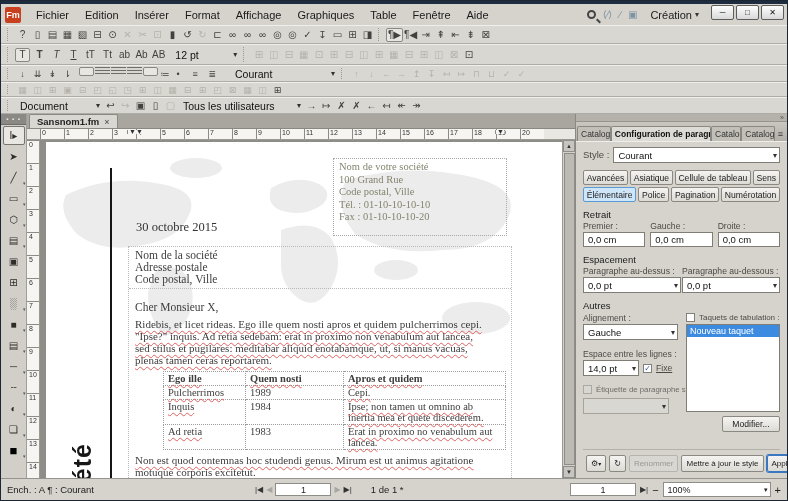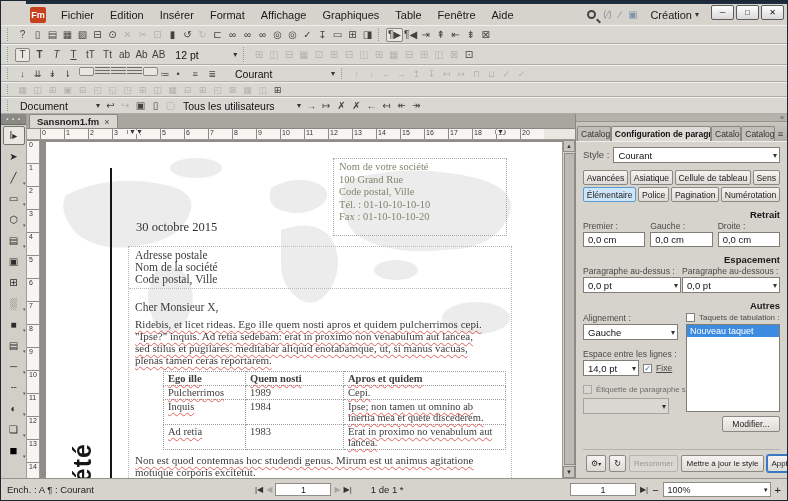--- a/index.html
+++ b/index.html
@@ -2,21 +2,21 @@
 <html><head>
 <meta charset="utf-8">
 <style>
   html,body{margin:0;padding:0;background:#555;}
   *{box-sizing:border-box;}
   .win{width:788px;height:501px;position:relative;margin:0 auto;
        font-family:"Liberation Sans","DejaVu Sans",sans-serif;
        background:#d6d3cd;border:1px solid #1c2635;display:flex;flex-direction:column;overflow:hidden;}
   
   .titlebar{height:24px;border-top:3px solid #1e2c40;background:#d6d3cd;display:flex;align-items:center;
-            padding:0 4px;font-size:11px;color:#1a1a1a;position:relative;flex:0 0 auto;margin-left:25px;}
+            padding:0 4px;font-size:11px;color:#1a1a1a;position:relative;flex:0 0 auto;}
   .fmlogo{width:16px;height:16px;background:#c9401f;border-radius:2px;color:#fff;font-weight:bold;
           font-size:9px;display:flex;align-items:center;justify-content:center;margin-right:8px;}
   .menus{display:flex;gap:2px;}
   .menus span{padding:2px 7px;cursor:default;}
   .tb-right{margin-left:auto;display:flex;align-items:center;gap:7px;margin-right:78px;}
   .mag{width:9px;height:9px;border:2px solid #444;border-radius:50%;position:relative;display:inline-block;}
   .mag::after{content:"";position:absolute;width:5px;height:2px;background:#444;transform:rotate(45deg);left:7px;top:8px;}
   .mini-ico{color:#7e93a6;font-size:10px;}
   .viewmode{display:flex;align-items:center;gap:3px;padding:2px 6px;font-size:11px;}
   .viewmode::after{content:"▾";font-size:8px;color:#333;}
@@ -111,21 +111,21 @@
   .wcombo::after{content:"▾";position:absolute;right:2px;top:3px;font-size:8px;color:#333;}
   .wcombo.dis{background:#d9d7d2;color:#999;border-color:#a5a39c;}
   .winput{background:#fff;border:1px solid #7f7d74;height:15px;font-size:9.5px;color:#111;
           display:flex;align-items:center;padding:0 4px;}
   .propgrid{display:flex;flex-direction:column;gap:2px;margin-top:7px;}
   .proprow{display:flex;gap:2px;}
   .propbtn{flex:1 1 auto;height:15px;border:1px solid #8a8880;border-radius:2px;white-space:nowrap;
            background:linear-gradient(#f5f4f2,#dcdad4);display:flex;align-items:center;justify-content:center;
            font-size:8.6px;color:#222;padding:0 3px;overflow:hidden;}
   .propbtn.active{background:#cfe5f8;border-color:#5b9bd3;}
-  .sect{font-weight:bold;font-size:9.5px;margin:7px 0 1px;color:#1a1a1a;text-align:right;}
+  .sect{font-weight:normal;font-size:9.5px;margin:7px 0 1px;color:#1a1a1a;}
   .lbl{font-size:8.6px;color:#4c4a46;margin-bottom:1px;white-space:nowrap;}
   .col3{display:flex;gap:5px;}
   .col3>div{flex:1;min-width:0;}
   .col2{display:flex;gap:1px;}
   .col2>div{flex:1;min-width:0;}
   .autres{display:flex;gap:8px;margin-top:1px;}
   .au-left{flex:1;min-width:0;}
   .au-right{width:94px;flex:0 0 auto;}
   .cb{width:9px;height:9px;border:1px solid #82807a;background:#fff;display:inline-flex;align-items:center;
       justify-content:center;font-size:8px;color:#2f5fa8;flex:0 0 auto;}
@@ -484,22 +484,22 @@
                 <div>100 Grand Rue</div>
                 <div>Code postal, Ville</div>
                 <div>Tél. : 01-10-10-10-10</div>
                 <div>Fax : 01-10-10-10-20</div>
               </div>
             <div class="date">30 octobre 2015</div>
 
             <div class="frame">
               <div class="recipient">
 
-              <div>Adresse postale</div>
-                  <div>Nom de la société</div>
+              <div>Nom de la société</div>
+                  <div>Adresse postale</div>
                   <div>Code postal, Ville</div>
                 </div>
               <div class="salut">Cher Monsieur X,</div>
               <div class="body-par sq">Ridebis, et licet rideas. Ego ille quem nosti apros et quidem pulcherrimos cepi. "Ipse?" inquis. Ad retia sedebam: erat in proximo non venabulum aut lancea, sed stilus et pugilares: meditabar aliquid enotabamque, ut, si manus vacuas, plenas tamen ceras reportarem.</div>
               <table class="doc-table">
                 <thead>
                     <tr>
                       <th>Ego ille</th>
                       <th>Quem nosti</th>
                       <th>Apros et quidem</th>

